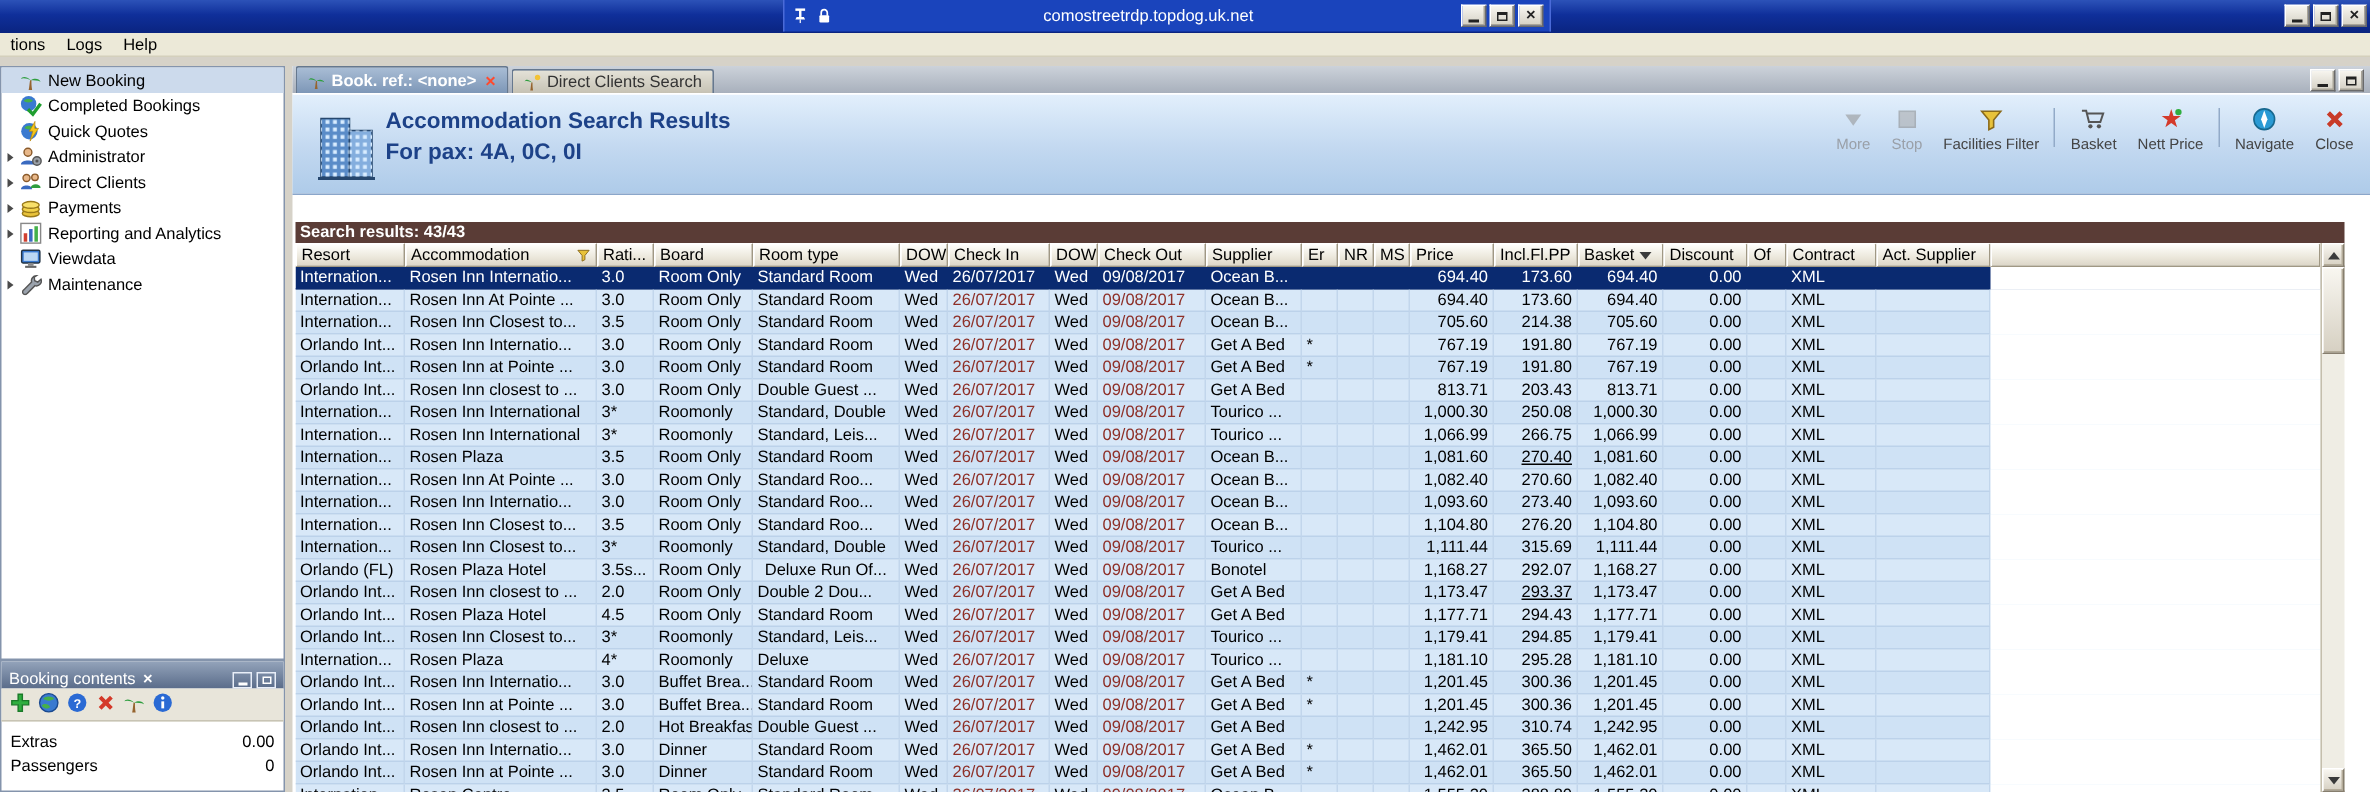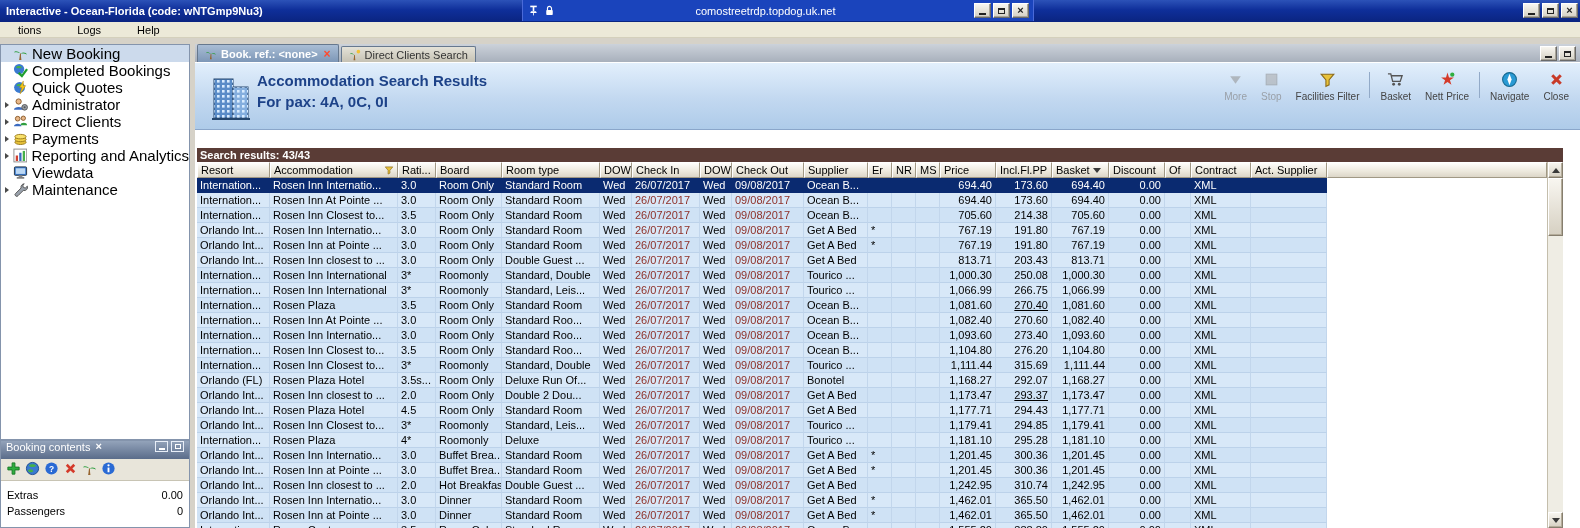--- a/index.html
+++ b/index.html
@@ -24,39 +24,39 @@
     border-right-color:#6a6a6a; border-bottom-color:#6a6a6a; box-shadow:inset -1px -1px 0 #a8a498;
     display:flex; align-items:center; justify-content:center; }
   .glyph-min { width:7px; height:2px; background:#222; margin-top:7px; }
   .glyph-res { width:7px; height:6px; border:1px solid #222; border-top-width:2px; }
   .glyph-x { font-size:11px; font-weight:bold; color:#222; line-height:1; }
   #app-winbtns { position:absolute; right:2px; top:3px; display:flex; }
 
   
   #menubar { position:absolute; left:0; top:22px; width:1580px; height:16px; background:#ece9d8;
     border-bottom:1px solid #d4d0bc; display:flex; align-items:center; }
-  .menu-item { padding:0 18px; font-size:11px; }
+  .menu-item { padding:0 7px; font-size:11px; }
 
   
   #sidebar { position:absolute; left:0; top:44px; width:190px; height:396px; background:#fff; border:1px solid #8494ac; }
   #sidebar-header { height:19px; background:linear-gradient(180deg,#fafcff,#c6d4e8); border-bottom:1px solid #94a4bc;
     display:flex; align-items:center; padding:0 4px; font-weight:bold; color:#222; }
   #sidebar-collapse { margin-left:auto; width:15px; height:14px; background:linear-gradient(#f4f2ec,#d0ccc0);
     border:1px solid #888; text-align:center; line-height:12px; font-size:10px; color:#333; }
   .tree-item { height:17px; display:flex; align-items:center; cursor:default; }
   .tree-item.selected { background:#ccdaec; }
   .expander { width:12px; display:flex; justify-content:center; align-items:center; }
   .expander.arrow::before { content:''; border-left:4px solid #4a4a4a; border-top:3px solid transparent; border-bottom:3px solid transparent; }
   .tree-item .icn { width:15px; height:15px; }
-  .tree-label { margin-left:4px; font-size:15px; white-space:nowrap; }
+  .tree-label { margin-left:4px; font-size:11px; white-space:nowrap; }
 
   
   #booking-panel { position:absolute; left:0; top:440px; width:190px; height:88px; background:#fff; border:1px solid #8494ac; }
   #bp-header { height:18px; background:linear-gradient(180deg,#93a3ba,#5a6c8a); color:#fff;
-    display:flex; align-items:flex-start; padding:0 5px; }
+    display:flex; align-items:flex-end; padding:0 5px; }
   #bp-title { font-size:11px; }
   #bp-close { margin-left:5px; font-weight:bold; color:#fff; font-size:11px; line-height:1; }
   .bp-winbtn { width:13px; height:11px; margin-left:3px; border:1px solid #e8eef8; display:flex; align-items:center; justify-content:center; }
   .bp-winbtn .g-min { width:6px; height:2px; background:#fff; margin-top:4px; }
   .bp-winbtn .g-res { width:6px; height:5px; border:1px solid #fff; }
   #bp-spacer { margin-left:auto; display:flex; }
   #bp-toolbar { height:22px; background:#e8e5da; border-bottom:1px solid #c8c4b4; display:flex; align-items:center; padding:0 5px; }
   .bp-tool { margin-right:4px; }
   .bp-tool .icn { width:15px; height:15px; }
   #bp-rows { padding-top:6px; }
@@ -124,21 +124,20 @@
   .tri-up { width:0; height:0; border-left:4px solid transparent; border-right:4px solid transparent; border-bottom:5px solid #3a3a3a; }
   .tri-down { width:0; height:0; border-left:4px solid transparent; border-right:4px solid transparent; border-top:5px solid #3a3a3a; }
   #sb-thumb { position:absolute; left:0; top:16px; width:15px; height:58px;
     background:linear-gradient(#f8f6f0,#d6d0c2); border:1px solid #fff;
     border-right-color:#867e6e; border-bottom-color:#867e6e; box-shadow:inset -1px -1px 0 #b4ac9a; }
 </style>
 </head>
 <body>
 
 <div id="titlebar">
-  <span id="window-title">Interactive - Ocean-Florida (code: wNTGmp9Nu3)</span>
   <div id="rdpbar">
     <span class="icn">
         <svg viewBox="0 0 16 16">
           <rect x="4" y="2" width="8" height="2" fill="#fff"></rect>
           <rect x="7" y="3" width="2" height="6" fill="#fff"></rect>
           <path d="M5 9 h6 l1 2 H4 Z" fill="#fff"></path>
           <rect x="7.5" y="11" width="1" height="3" fill="#fff"></rect>
         </svg>
       </span>
     <span class="icn">
@@ -818,21 +817,21 @@
           <div class="gc" style="width: 26px;"></div>
           <div class="gc" style="width: 60px;">XML</div>
           <div class="gc" style="width: 76px;"></div>
           <div class="gc fill"></div>
         </div>
         <div class="g-row a">
           <div class="gc" style="width: 73px;">Orlando (FL)</div>
           <div class="gc" style="width: 128px;">Rosen Plaza Hotel</div>
           <div class="gc" style="width: 38px;">3.5s...</div>
           <div class="gc" style="width: 66px;">Room Only</div>
-          <div class="gc" style="width: 98px;">Deluxe Run Of...</div>
+          <div class="gc" style="width: 98px; text-align: center;">Deluxe Run Of...</div>
           <div class="gc" style="width: 32px;">Wed</div>
           <div class="gc date" style="width: 68px;">26/07/2017</div>
           <div class="gc" style="width: 32px;">Wed</div>
           <div class="gc date" style="width: 72px;">09/08/2017</div>
           <div class="gc" style="width: 64px;">Bonotel</div>
           <div class="gc" style="width: 24px;"></div>
           <div class="gc" style="width: 24px;"></div>
           <div class="gc" style="width: 24px;"></div>
           <div class="gc num" style="width: 56px;">1,168.27</div>
           <div class="gc num" style="width: 56px;">292.07</div>

